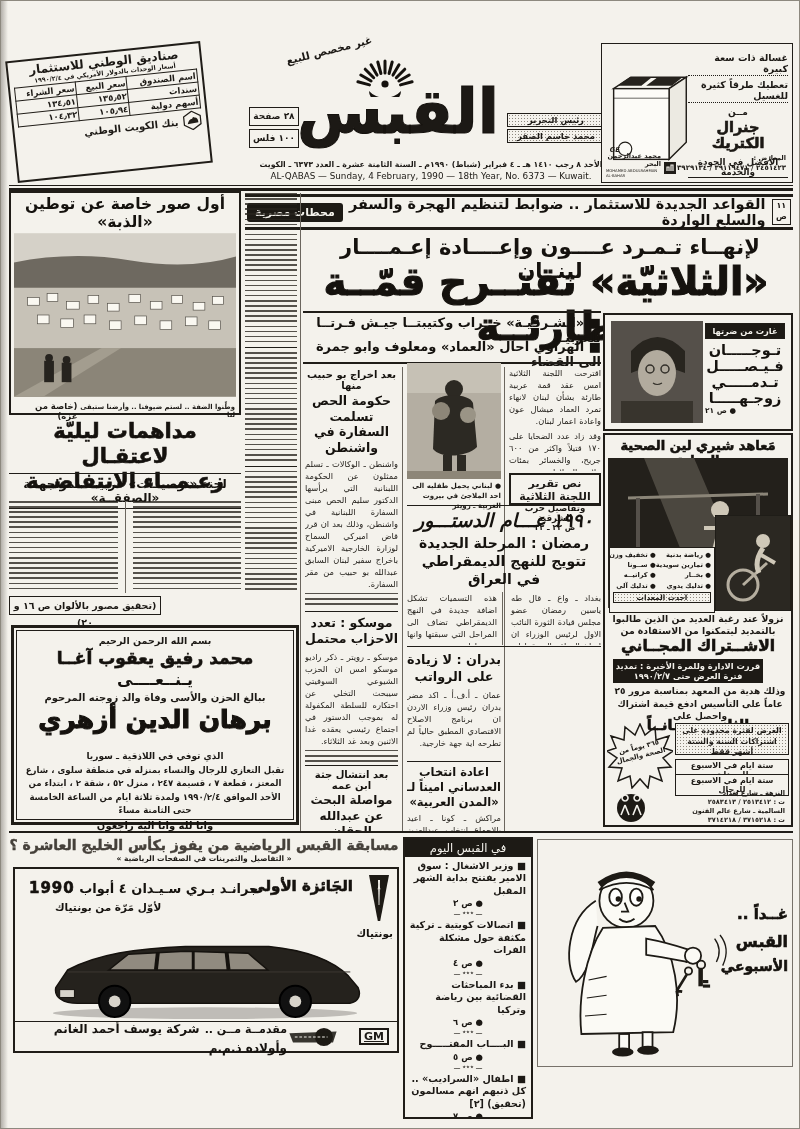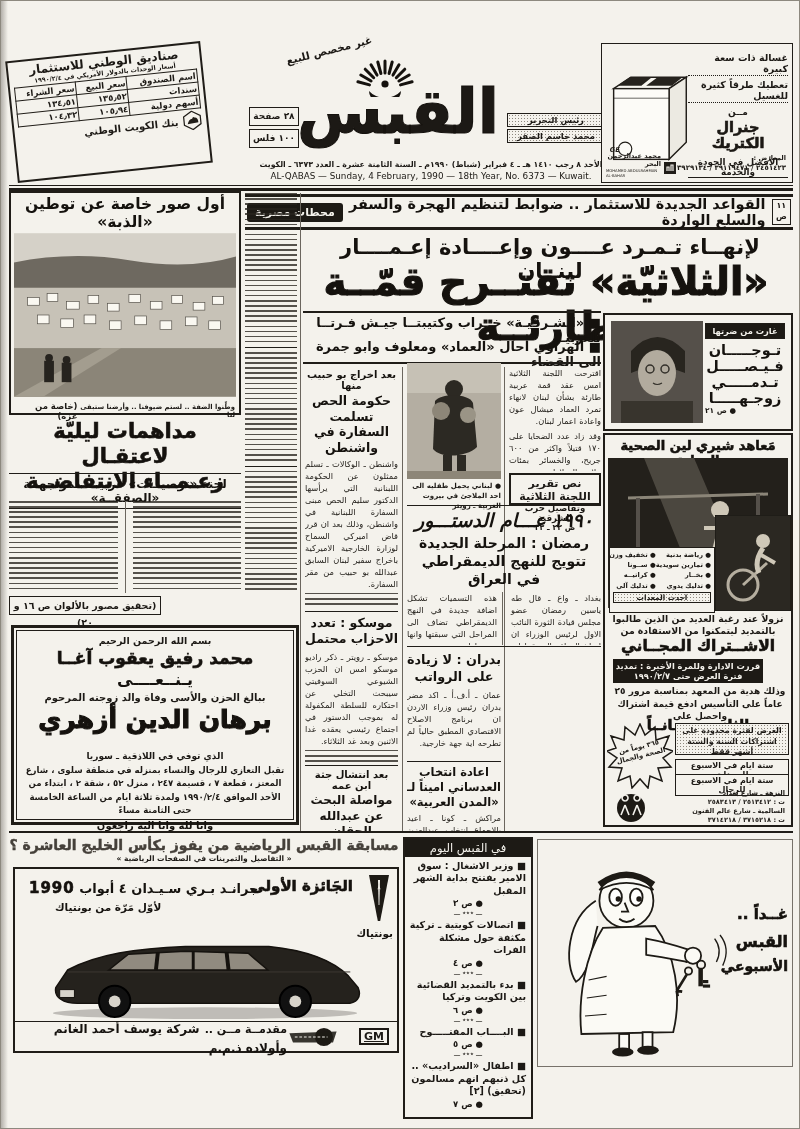--- a/index.html
+++ b/index.html
@@ -385,21 +385,21 @@
   </div>
 
   <div class="abs box clip" style="left:402px;top:836px;width:130px;height:282px">
     <div class="rev c" style="font-size:11.5px;font-weight:normal;padding:2px 0">في القبس اليوم</div>
     <div class="qt-item">وزير الاشغال : سوق الامير يفتتح بداية الشهر المقبل</div>
     <div class="qt-page">ص ٣</div>
     <div class="qt-sep"></div>
     <div class="qt-item">اتصالات كويتية ـ تركية مكثفة حول مشكلة الفرات</div>
     <div class="qt-page">ص ٤</div>
     <div class="qt-sep"></div>
-    <div class="qt-item">بدء بالتمديد القضائية بين الكويت وتركيا</div>
+    <div class="qt-item">بدء المباحثات القضائية بين رياضة وتركيا</div>
     <div class="qt-page">ص ٦</div>
     <div class="qt-sep"></div>
     <div class="qt-item">البــــاب المفتـــــوح</div>
     <div class="qt-page">ص ٥</div>
     <div class="qt-sep"></div>
     <div class="qt-item">اطفال «السراديب» .. كل ذنبهم انهم مسالمون (تحقيق) [٢]</div>
     <div class="qt-page">ص ٧</div>
 
   </div>
 

